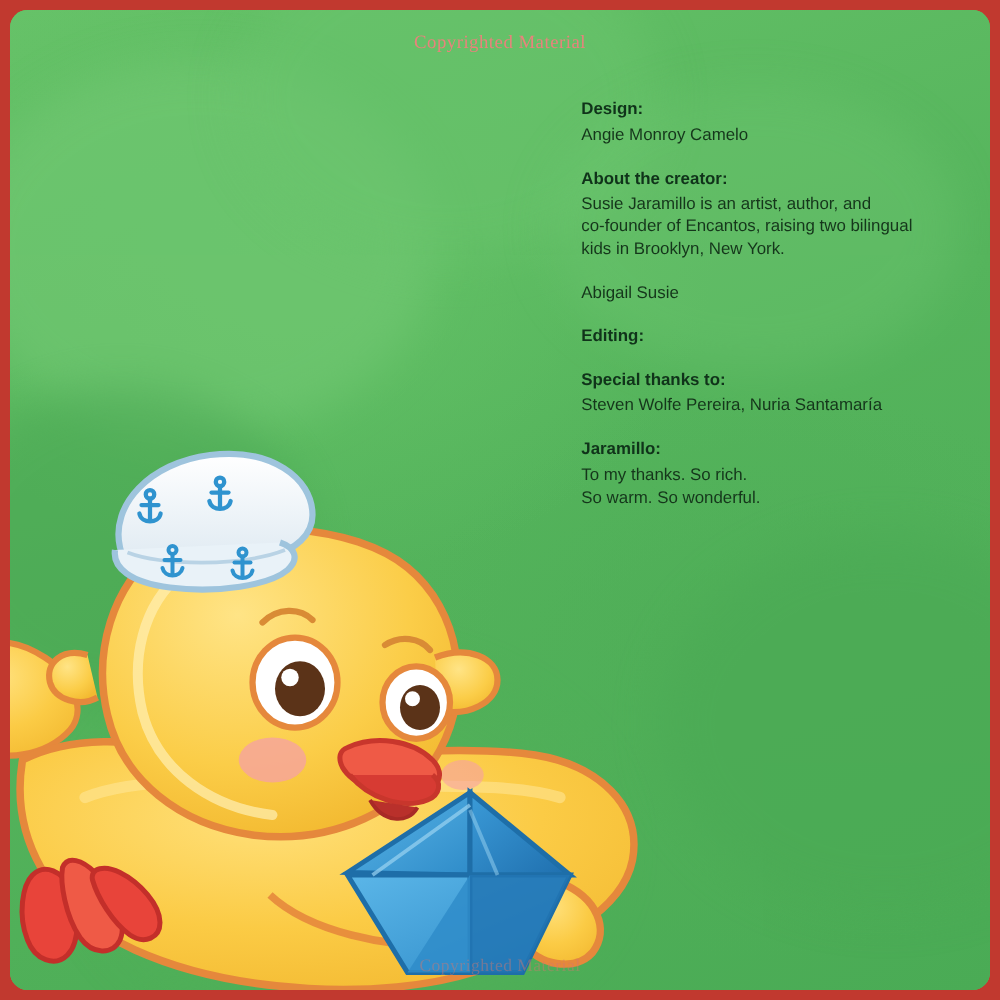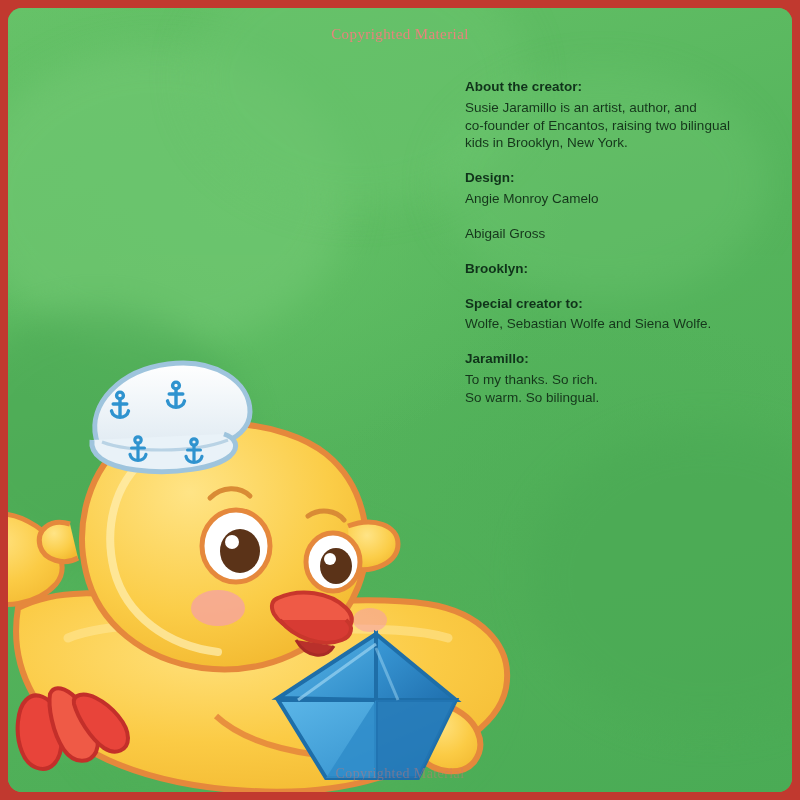--- a/index.html
+++ b/index.html
@@ -251,48 +251,48 @@
 
           <path d="M320,392 L398,336" stroke="#9ad4f2" stroke-width="3" opacity=".7"></path>
           <path d="M420,392 L398,340" stroke="#9ad4f2" stroke-width="3" opacity=".5"></path>
         </g>
       </svg>
     </div>
 
     <div id="credits">
 
       <div class="credit-block">
+        <div class="credit-head">Design:</div>
+        <div class="credit-line">Angie Monroy Camelo</div>
+      </div>
+
+      <div class="credit-block">
         <div class="credit-head">About the creator:</div>
         <div class="credit-line">Susie Jaramillo is an artist, author, and</div>
         <div class="credit-line">co-founder of Encantos, raising two bilingual</div>
         <div class="credit-line">kids in Brooklyn, New York.</div>
       </div>
 
       <div class="credit-block">
-        <div class="credit-head">Design:</div>
-        <div class="credit-line">Angie Monroy Camelo</div>
-      </div>
-
-      <div class="credit-block">
-        <div class="credit-line">Abigail Gross</div>
-      </div>
-
-      <div class="credit-block">
-        <div class="credit-head">Brooklyn:</div>
-      </div>
-
-      <div class="credit-block">
-        <div class="credit-head">Special creator to:</div>
-        <div class="credit-line">Wolfe, Sebastian Wolfe and Siena Wolfe.</div>
+        <div class="credit-line">Abigail Susie</div>
+      </div>
+
+      <div class="credit-block">
+        <div class="credit-head">Editing:</div>
+      </div>
+
+      <div class="credit-block">
+        <div class="credit-head">Special thanks to:</div>
+        <div class="credit-line">Steven Wolfe Pereira, Nuria Santamaría</div>
       </div>
 
       <div class="credit-block">
         <div class="credit-head">Jaramillo:</div>
         <div class="credit-line">To my thanks. So rich.</div>
-        <div class="credit-line">So warm. So bilingual.</div>
+        <div class="credit-line">So warm. So wonderful.</div>
       </div>
 
     </div>
 
     <div id="watermark-bottom">Copyrighted Material</div>
 
   </div>
 </div>
 
 </body></html>

